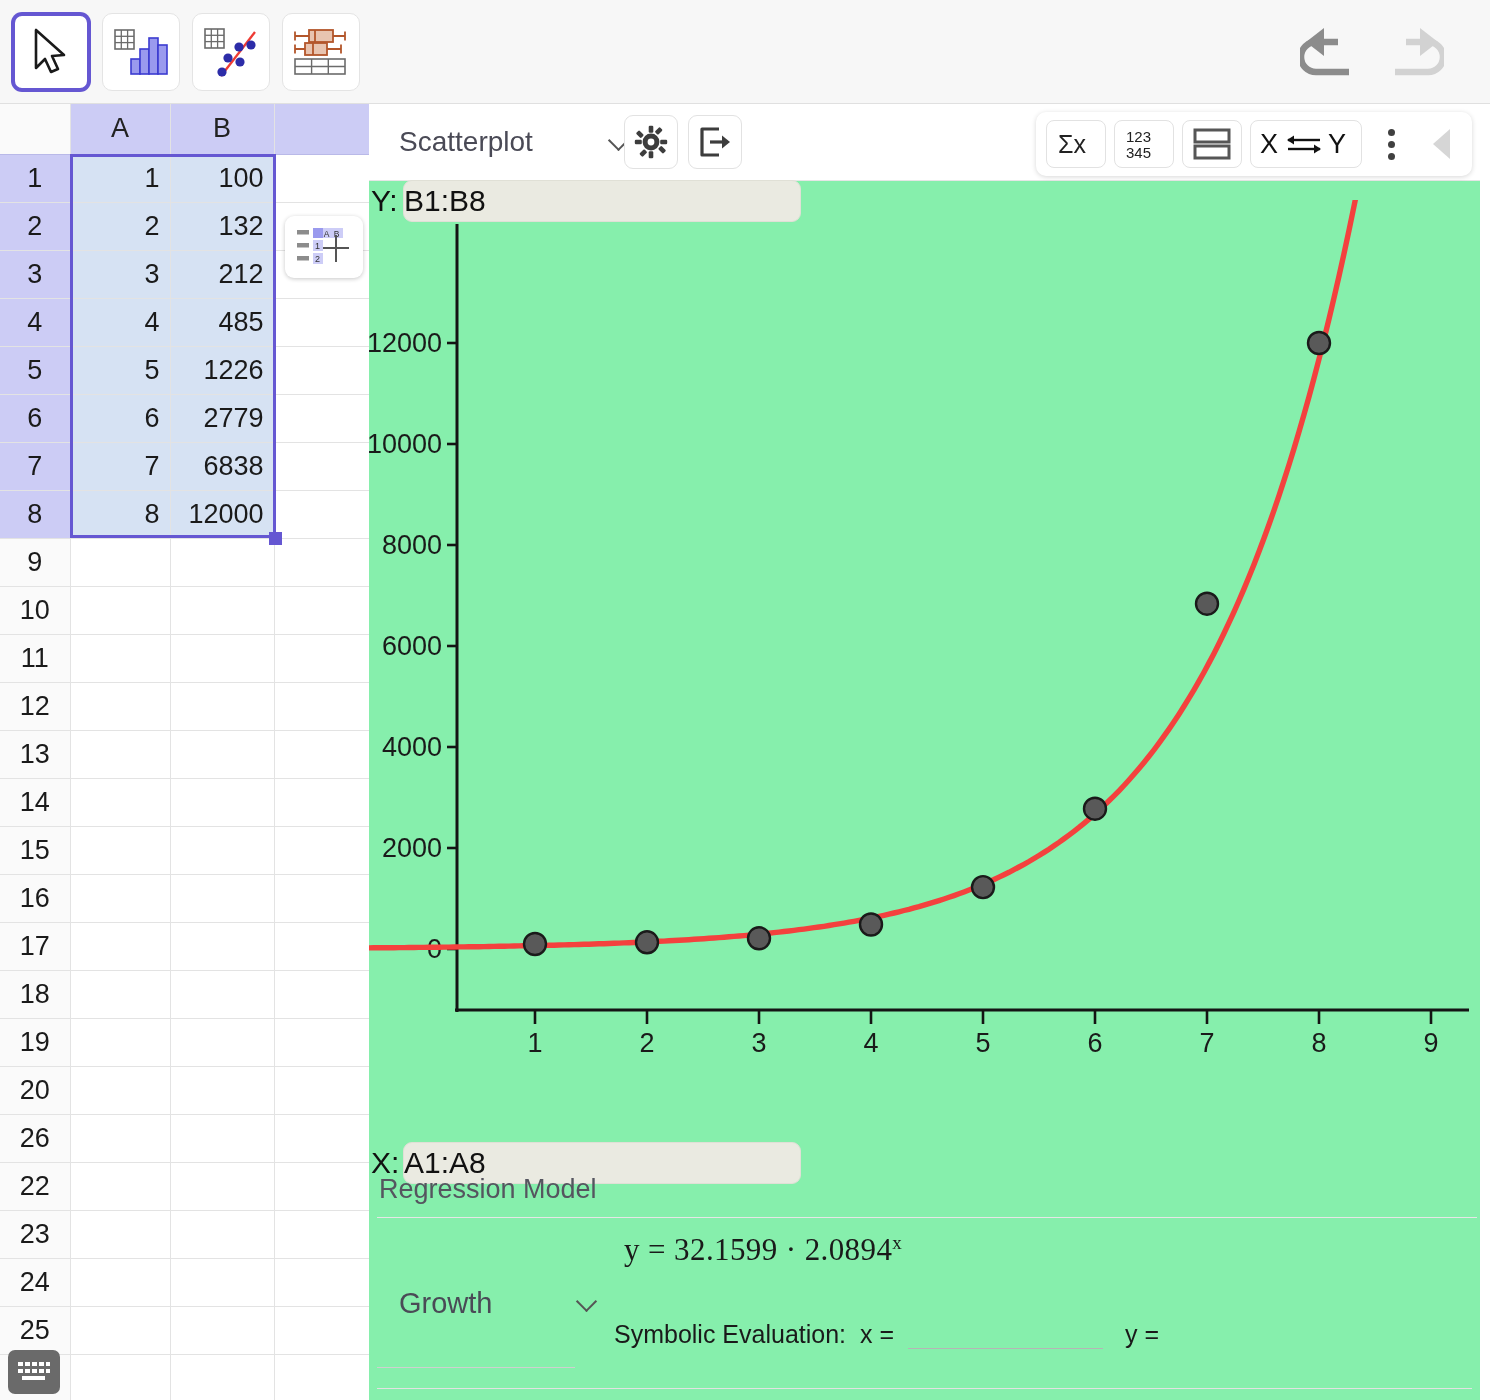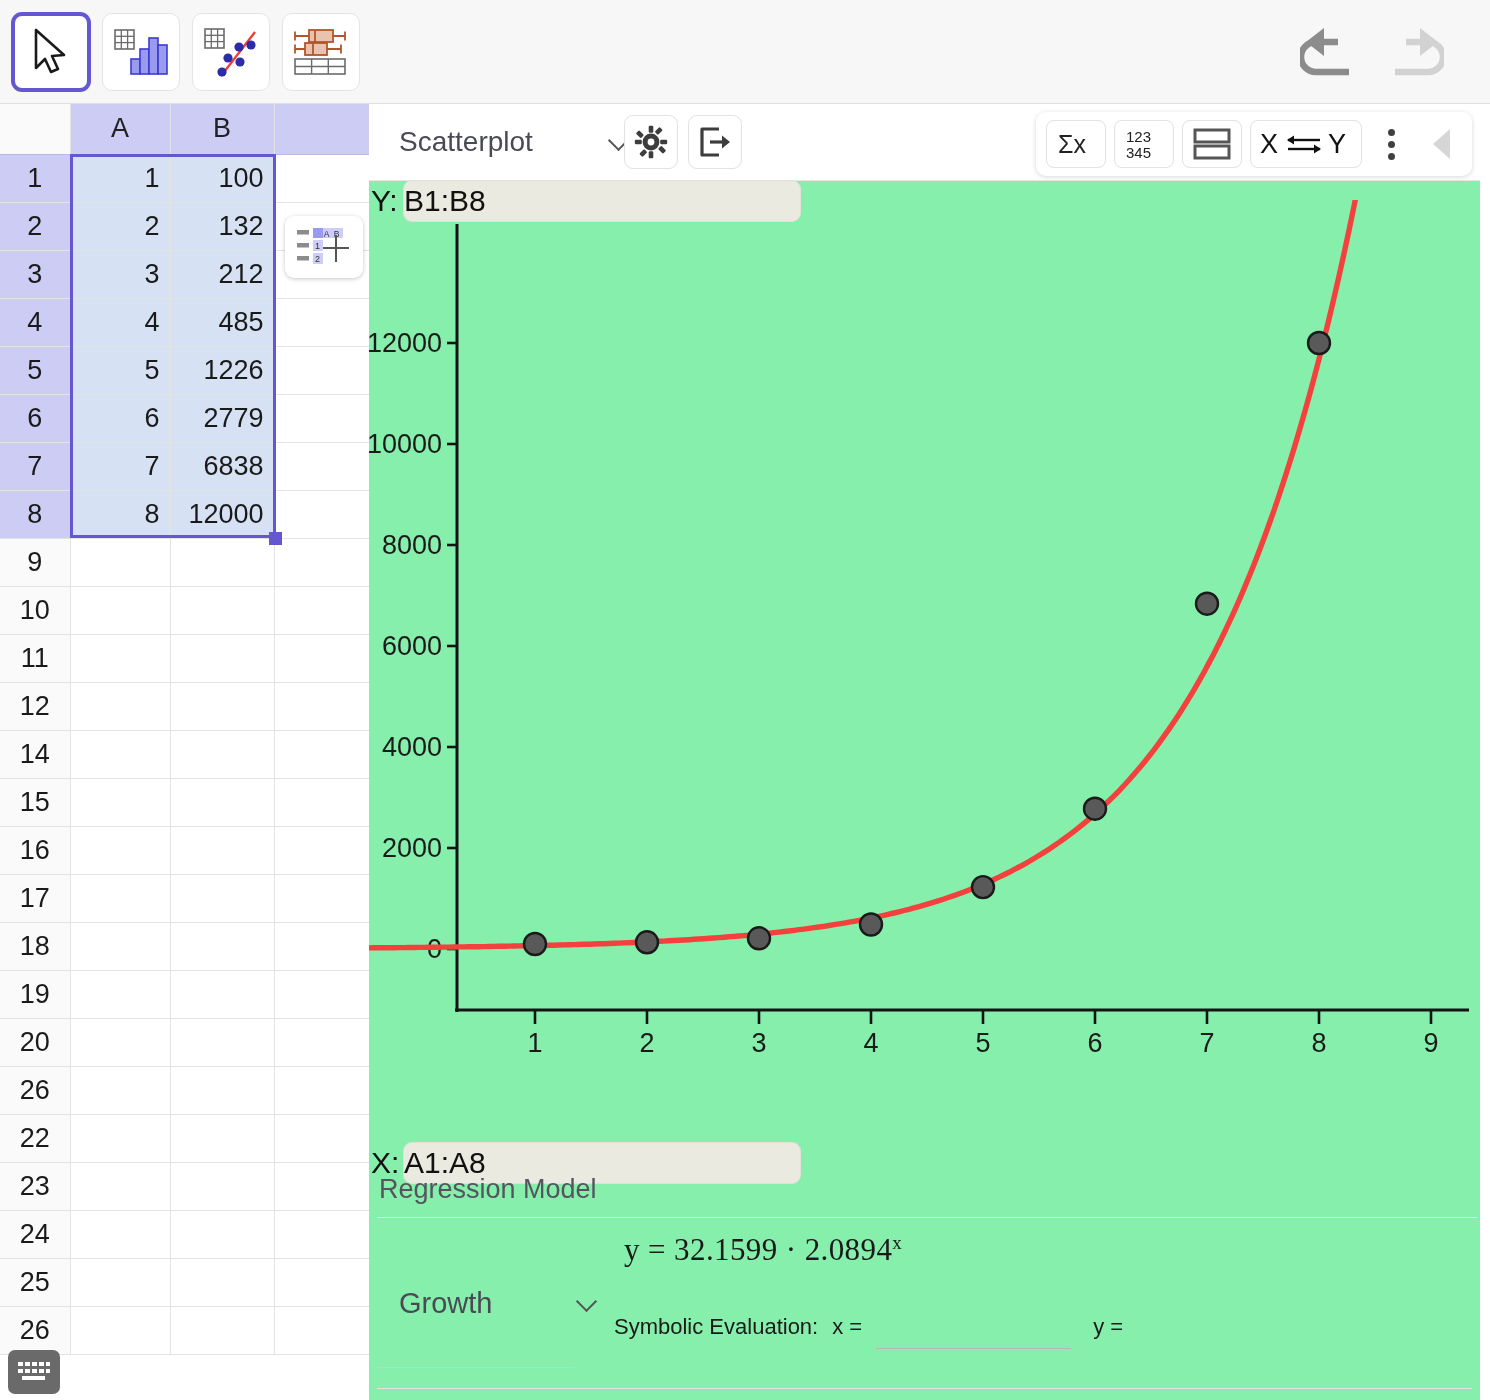--- a/index.html
+++ b/index.html
@@ -229,22 +229,22 @@
   }
   .equation {
     position: absolute; left: 255px; top: 1128px;
     font-size: 31px; color: #1a1a1a;
     font-family: "Liberation Serif", serif;
     letter-spacing: .4px;
   }
   .equation sup { font-size: 19px; }
   .sym-row {
     position: absolute; left: 245px; top: 1210px;
-    display: flex; align-items: flex-start;
-    font-size: 22px; color: #1a1a1a;
+    display: flex; align-items: flex-end;
+    font-size: 25px; color: #1a1a1a;
   }
   .sym-input {
     width: 195px; height: 34px;
     border-bottom: 1.6px solid #b5b5b5;
     margin: 0 14px;
     cursor: text;
   }
   .sym-x { margin-left: 14px; }
   .sym-y { margin-left: 8px; }
 </style>
@@ -404,20 +404,26 @@
             <td></td>
           </tr>
           <tr>
             <td class="rowhdr">11</td>
             <td class="num"></td>
             <td class="num"></td>
             <td></td>
           </tr>
           <tr>
             <td class="rowhdr">12</td>
+            <td class="num"></td>
+            <td class="num"></td>
+            <td></td>
+          </tr>
+          <tr>
+            <td class="rowhdr">13</td>
             <td class="num"></td>
             <td class="num"></td>
             <td></td>
           </tr>
           <tr>
             <td class="rowhdr">14</td>
             <td class="num"></td>
             <td class="num"></td>
             <td></td>
           </tr>

